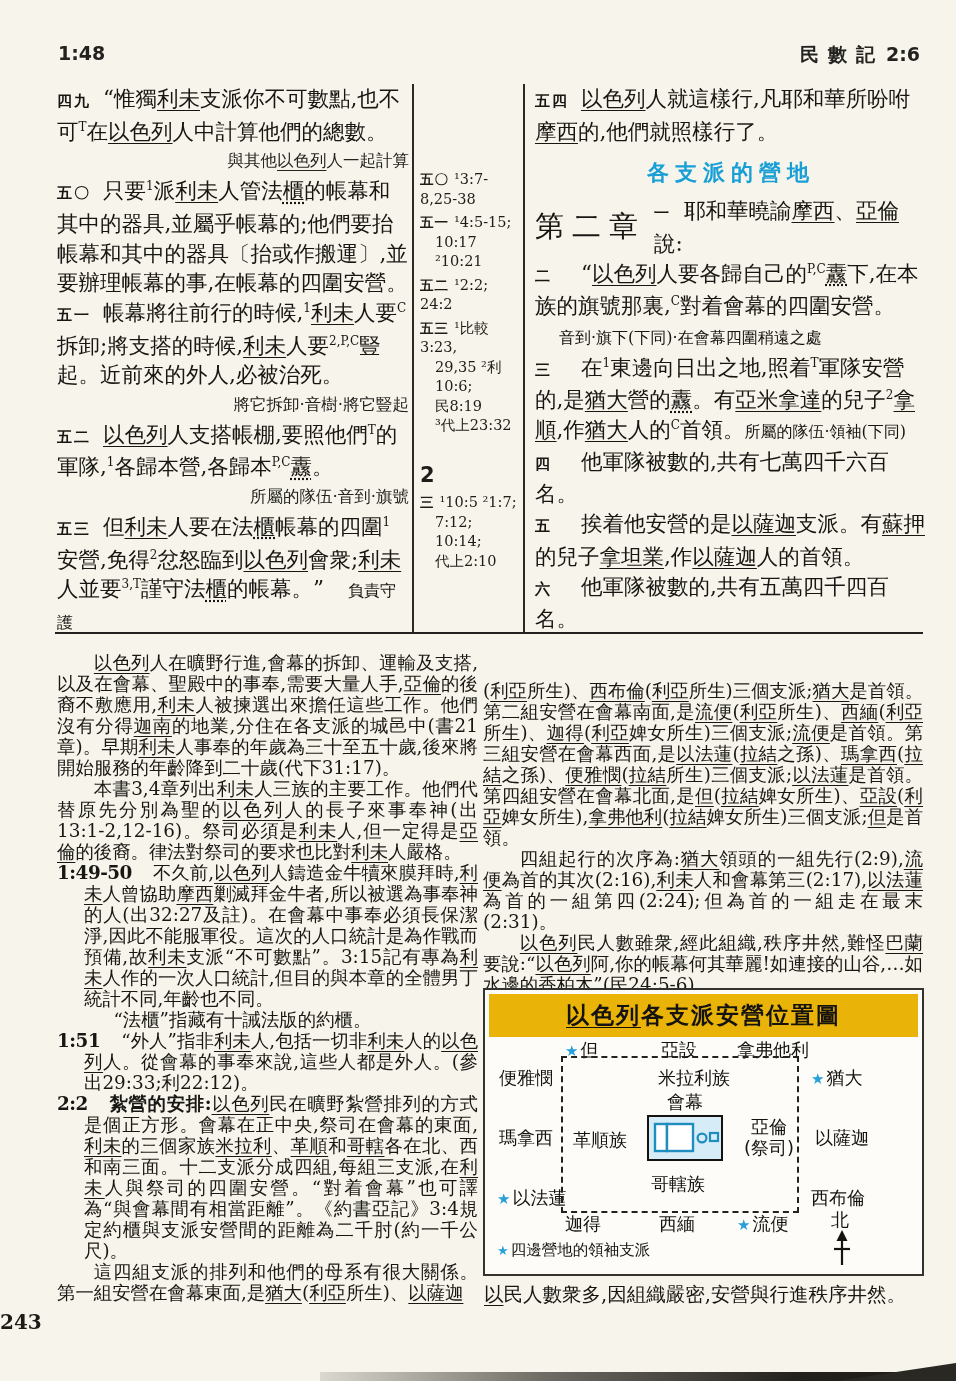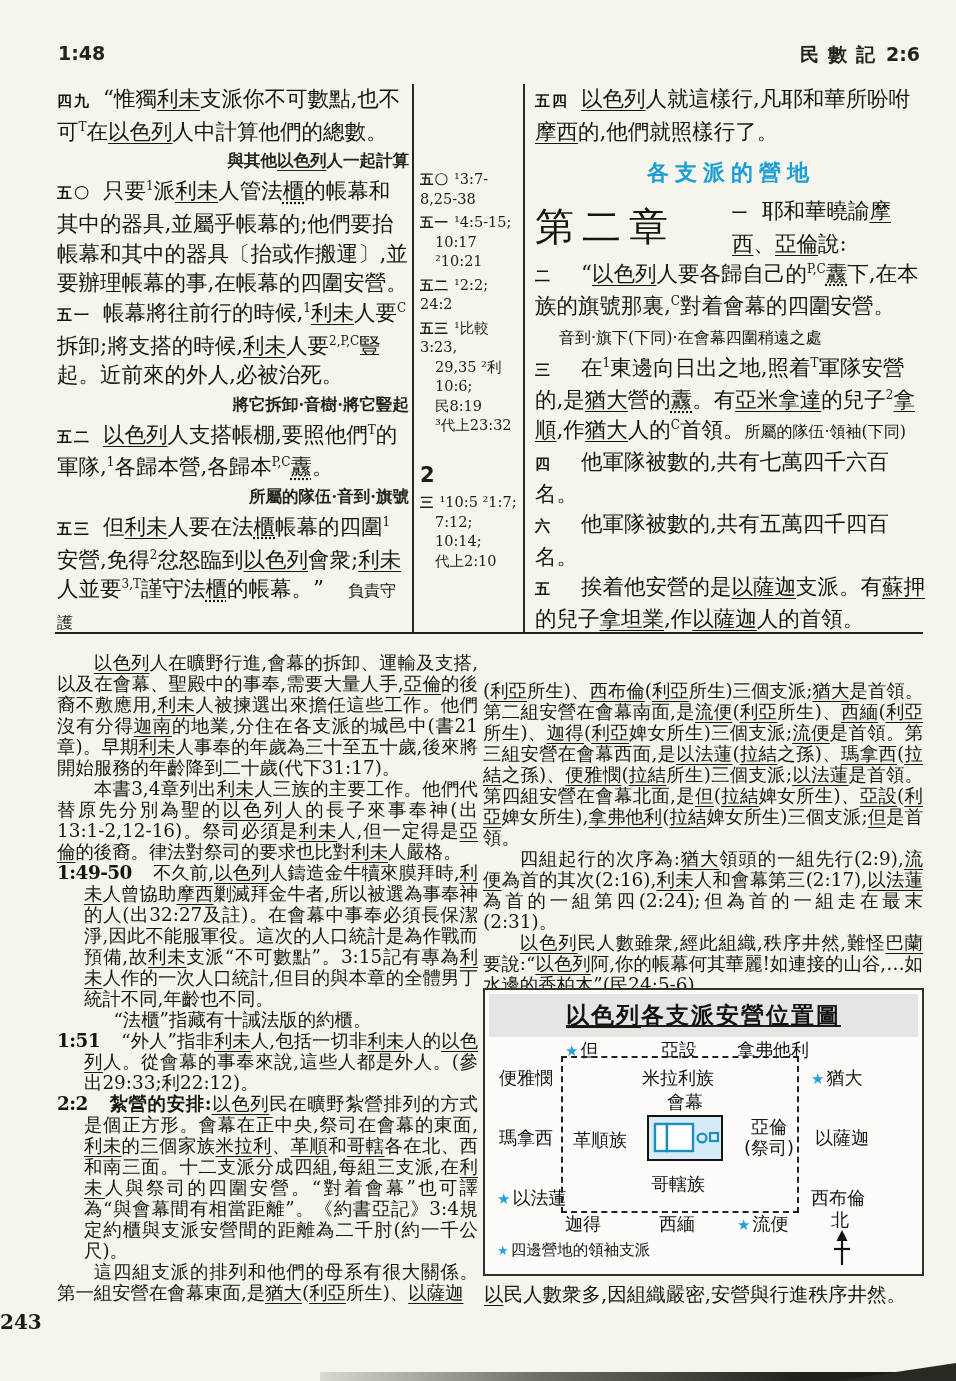--- a/index.html
+++ b/index.html
@@ -11,50 +11,50 @@
   
   .hdr{position:absolute;top:42px;font-family:"DejaVu Sans","Liberation Sans",sans-serif;font-weight:bold;font-size:19px;color:#23221f;}
   .hdr-left{left:58px;}
   .hdr-right{right:36px;}
   .hdr-right .book{letter-spacing:9px;margin-right:2px;}
   
   .bible{font-size:21.5px;line-height:29.7px;color:#171612;}
   .bible-left{position:absolute;left:57px;top:84px;width:352px;}
   .bible-right{position:absolute;left:535px;top:84px;width:392px;}
   .vn{display:inline-block;min-width:46px;font-size:15px;font-weight:bold;letter-spacing:2px;}
-  .vnote{text-align:right;font-size:16.5px;line-height:29.7px;color:#24231f;font-weight:bold;}
+  .vnote{text-align:right;font-size:16.5px;line-height:29.7px;color:#24231f;}
   .t-u{text-decoration:underline;text-underline-offset:4px;text-decoration-thickness:1px;}
   .t-d{text-decoration:underline dotted;text-underline-offset:4px;}
   .t-s{font-size:12px;vertical-align:super;line-height:0;letter-spacing:0;}
   .t-n{font-size:16px;letter-spacing:0;}
   .t-g{margin-left:24px;}
   .t-b{font-weight:bold;}
   .sec-head{font-family:"DejaVu Sans","Liberation Sans",sans-serif;text-align:center;font-weight:bold;font-size:22px;letter-spacing:6px;color:#189fd6;margin:12px 0 8px;}
   .ch-row{display:flex;align-items:center;}
-  .ch-title{font-size:39px;letter-spacing:8px;font-weight:500;white-space:nowrap;margin-right:20px;}
-  .ch-first{flex:1;margin-left:36px;}
+  .ch-title{font-size:29px;letter-spacing:8px;font-weight:500;white-space:nowrap;margin-right:8px;}
+  .ch-first{flex:1;}
   
   .rule-v{position:absolute;width:2px;background:#2a2925;top:84px;height:548px;}
   .refs{position:absolute;left:420px;top:170px;width:102px;font-size:14.5px;line-height:19.5px;color:#1d1c18;}
   .ref-entry{margin-bottom:4px;}
   .ref-v{font-weight:bold;font-size:13.5px;letter-spacing:1px;margin-right:5px;}
   .ref-cont{padding-left:15px;}
   .refs-ch{font-family:"DejaVu Sans","Liberation Sans",sans-serif;font-weight:bold;font-size:21px;margin:30px 0 8px;}
   .rule-h{position:absolute;left:55px;top:632px;width:868px;height:2px;background:#232220;}
   
   .comm{font-size:18.4px;line-height:21px;color:#181713;text-align:justify;}
   .comm-left{position:absolute;left:57px;top:652px;width:421px;}
   .comm-right{position:absolute;left:483px;top:680px;width:440px;}
   .cpara.ind{text-indent:2em;}
   .cpara.sub{text-indent:1.6em;}
   .cpara.lab{padding-left:27px;text-indent:-27px;}
   .clab{font-weight:bold;margin-right:21px;letter-spacing:-0.5px;}
   
   .dg{position:absolute;left:483px;top:988px;width:437px;height:284px;border:2px solid #33322e;background:#fdfcf8;}
-  .dg-band{position:absolute;left:4px;right:4px;top:4px;height:43px;background:#e5e5e5;display:flex;align-items:center;justify-content:center;text-decoration:underline;}
+  .dg-band{position:absolute;left:4px;right:4px;top:4px;height:43px;background:#eab308;display:flex;align-items:center;justify-content:center;}
   .dg-title{font-family:"DejaVu Sans","Liberation Sans",sans-serif;font-weight:bold;font-size:23px;letter-spacing:2px;color:#14130f;}
   .dg-dash{position:absolute;left:76px;top:66px;width:234px;height:153px;border:2.5px dashed #222;}
   .dg-lab{position:absolute;font-family:"DejaVu Sans","Liberation Sans",sans-serif;font-size:18px;color:#14130f;white-space:nowrap;}
   .dg-lab .star{color:#2aa0da;font-size:15px;margin-right:2px;}
   .dg-center{text-align:center;}
   .dg-tabwrap{position:absolute;left:162px;top:125px;width:76px;height:46px;background:#d6ecf7;border:2.5px solid #14130f;box-sizing:border-box;}
   .dg-legend{position:absolute;left:12px;top:250px;font-family:"DejaVu Sans","Liberation Sans",sans-serif;font-size:15.5px;color:#14130f;}
   .dg-legend .star{color:#2aa0da;font-size:13px;margin-right:2px;}
   .dg-caption{position:absolute;left:484px;top:1281px;width:440px;font-size:19.5px;color:#171613;}
   
@@ -112,22 +112,22 @@
 <div class="bible bible-right">
   <div class="verse"><span class="vn">五四</span><span><span class="t-u">以色列</span>人就這樣行,凡耶和華所吩咐<span class="t-u">摩西</span>的,他們就照樣行了。</span></div>
   <div class="sec-head">各支派的營地</div>
   <div class="ch-row">
     <div class="ch-title">第二章</div>
     <div class="ch-first"><span class="vn" style="min-width:30px">一</span><span>耶和華曉諭<span class="t-u">摩西</span>、<span class="t-u">亞倫</span>說:</span></div>
   </div>
   <div class="verse"><span class="vn">二</span><span>“<span class="t-u">以色列</span>人要各歸自己的<span class="t-s">P,C</span><span class="t-d">纛</span>下,在本族的旗號那裏,<span class="t-s">C</span>對着會幕的四圍安營。<span class="t-n t-g">音到·旗下(下同)·在會幕四圍稍遠之處</span></span></div>
   <div class="verse"><span class="vn">三</span><span>在<span class="t-s">1</span>東邊向日出之地,照着<span class="t-s">T</span>軍隊安營的,是<span class="t-u">猶大</span>營的<span class="t-d">纛</span>。有<span class="t-u">亞米拿達</span>的兒子<span class="t-s">2</span><span class="t-u">拿順</span>,作<span class="t-u">猶大</span>人的<span class="t-s">C</span>首領。<span class="t-n">所屬的隊伍·領袖(下同)</span></span></div>
   <div class="verse"><span class="vn">四</span><span>他軍隊被數的,共有七萬四千六百名。</span></div>
+  <div class="verse"><span class="vn">五</span><span>挨着他安營的是<span class="t-u">以薩迦</span>支派。有<span class="t-u">蘇押</span>的兒子<span class="t-u">拿坦業</span>,作<span class="t-u">以薩迦</span>人的首領。</span></div>
   <div class="verse"><span class="vn">六</span><span>他軍隊被數的,共有五萬四千四百名。</span></div>
-  <div class="verse"><span class="vn">五</span><span>挨着他安營的是<span class="t-u">以薩迦</span>支派。有<span class="t-u">蘇押</span>的兒子<span class="t-u">拿坦業</span>,作<span class="t-u">以薩迦</span>人的首領。</span></div>
 </div>
 
 <div class="rule-h"></div>
 
 <div class="comm comm-left">
   <div class="cpara ind"><span class="t-u">以色列</span>人在曠野行進,會幕的拆卸、運輸及支搭,以及在會幕、聖殿中的事奉,需要大量人手,<span class="t-u">亞倫</span>的後裔不敷應用,<span class="t-u">利未</span>人被揀選出來擔任這些工作。他們沒有分得<span class="t-u">迦南</span>的地業,分住在各支派的城邑中(書21章)。早期<span class="t-u">利未</span>人事奉的年歲為三十至五十歲,後來將開始服務的年齡降到二十歲(代下31:17)。</div>
   <div class="cpara ind">本書3,4章列出<span class="t-u">利未</span>人三族的主要工作。他們代替原先分別為聖的<span class="t-u">以色列</span>人的長子來事奉神(出13:1-2,12-16)。祭司必須是<span class="t-u">利未</span>人,但一定得是<span class="t-u">亞倫</span>的後裔。律法對祭司的要求也比對<span class="t-u">利未</span>人嚴格。</div>
   <div class="cpara lab"><span class="clab">1:49-50</span><span>不久前,<span class="t-u">以色列</span>人鑄造金牛犢來膜拜時,<span class="t-u">利未</span>人曾協助<span class="t-u">摩西</span>剿滅拜金牛者,所以被選為事奉神的人(出32:27及註)。在會幕中事奉必須長保潔淨,因此不能服軍役。這次的人口統計是為作戰而預備,故<span class="t-u">利未</span>支派“不可數點”。3:15記有專為<span class="t-u">利未</span>人作的一次人口統計,但目的與本章的全體男丁統計不同,年齡也不同。</span></div>
   <div class="cpara sub" style="padding-left:27px">“法櫃”指藏有十誡法版的約櫃。</div>
   <div class="cpara lab"><span class="clab">1:51</span><span>“外人”指非<span class="t-u">利未</span>人,包括一切非<span class="t-u">利未</span>人的<span class="t-u">以色列</span>人。從會幕的事奉來說,這些人都是外人。(參出29:33;利22:12)。</span></div>
@@ -152,21 +152,21 @@
 
   <div class="dg-lab" style="left:14px;top:76px">便雅憫</div>
   <div class="dg-lab" style="left:14px;top:136px">瑪拿西</div>
   <div class="dg-lab" style="left:12px;top:196px"><span class="star">★</span><span>以法蓮</span></div>
 
   <div class="dg-lab" style="left:326px;top:76px"><span class="star">★</span><span>猶大</span></div>
   <div class="dg-lab" style="left:330px;top:136px">以薩迦</div>
   <div class="dg-lab" style="left:326px;top:196px">西布倫</div>
 
   <div class="dg-dash"></div>
-  <div class="dg-lab dg-center" style="left:148px;top:76px;width:90px">米拉利族</div>
+  <div class="dg-lab dg-center" style="left:164px;top:76px;width:90px">米拉利族</div>
   <div class="dg-lab dg-center" style="left:155px;top:100px;width:90px">會幕</div>
   <div class="dg-lab" style="left:88px;top:138px">革順族</div>
   <div class="dg-lab dg-center" style="left:244px;top:126px;width:80px;line-height:21px">
     <div>亞倫</div>
       <div>(祭司)</div>
   </div>
   <div class="dg-lab dg-center" style="left:148px;top:182px;width:90px">哥轄族</div>
 
   <div class="dg-tabwrap">
     <svg width="71" height="41" viewBox="0 0 71 41">

